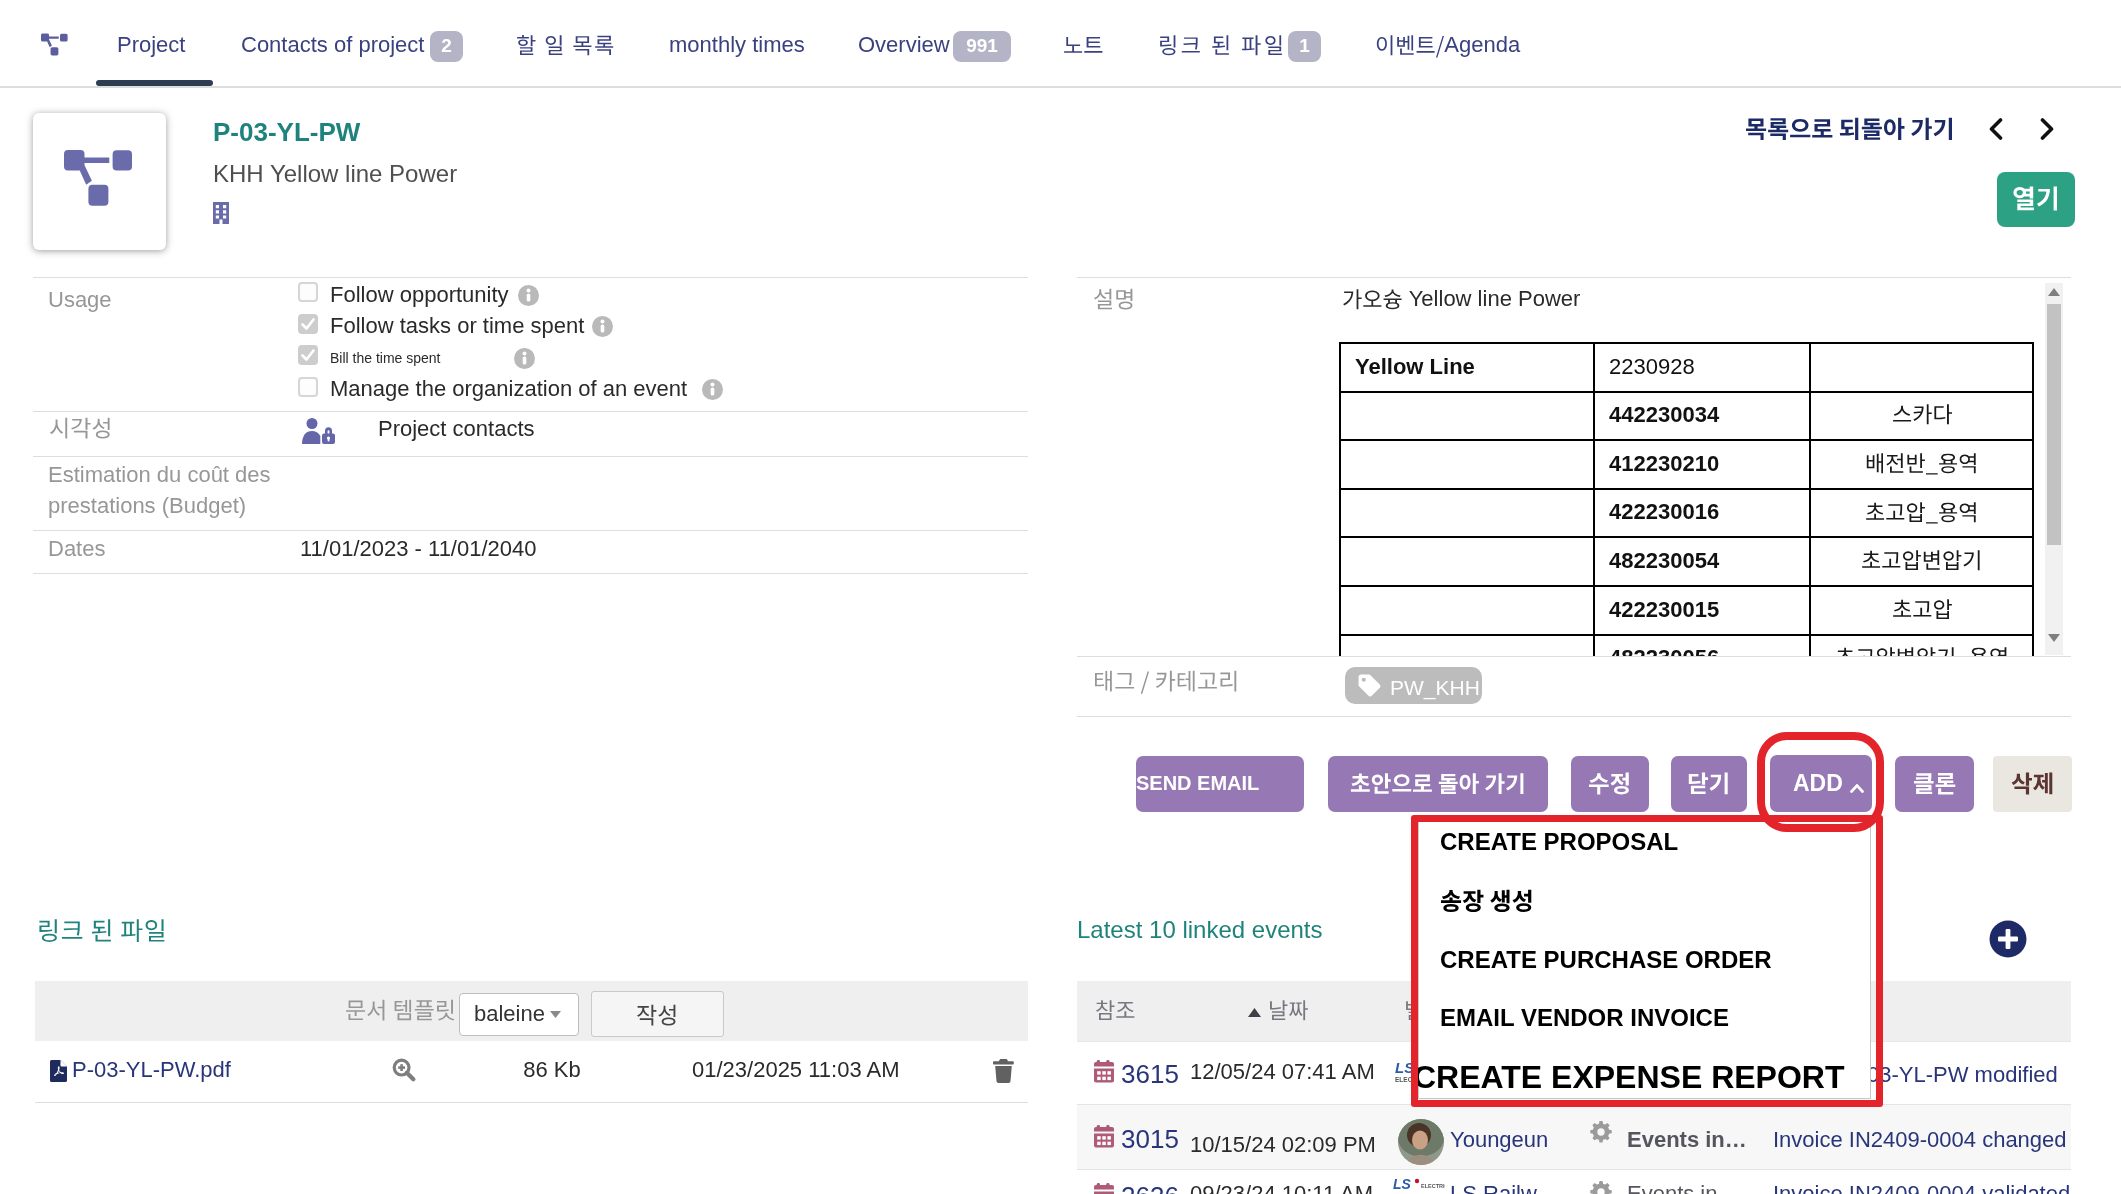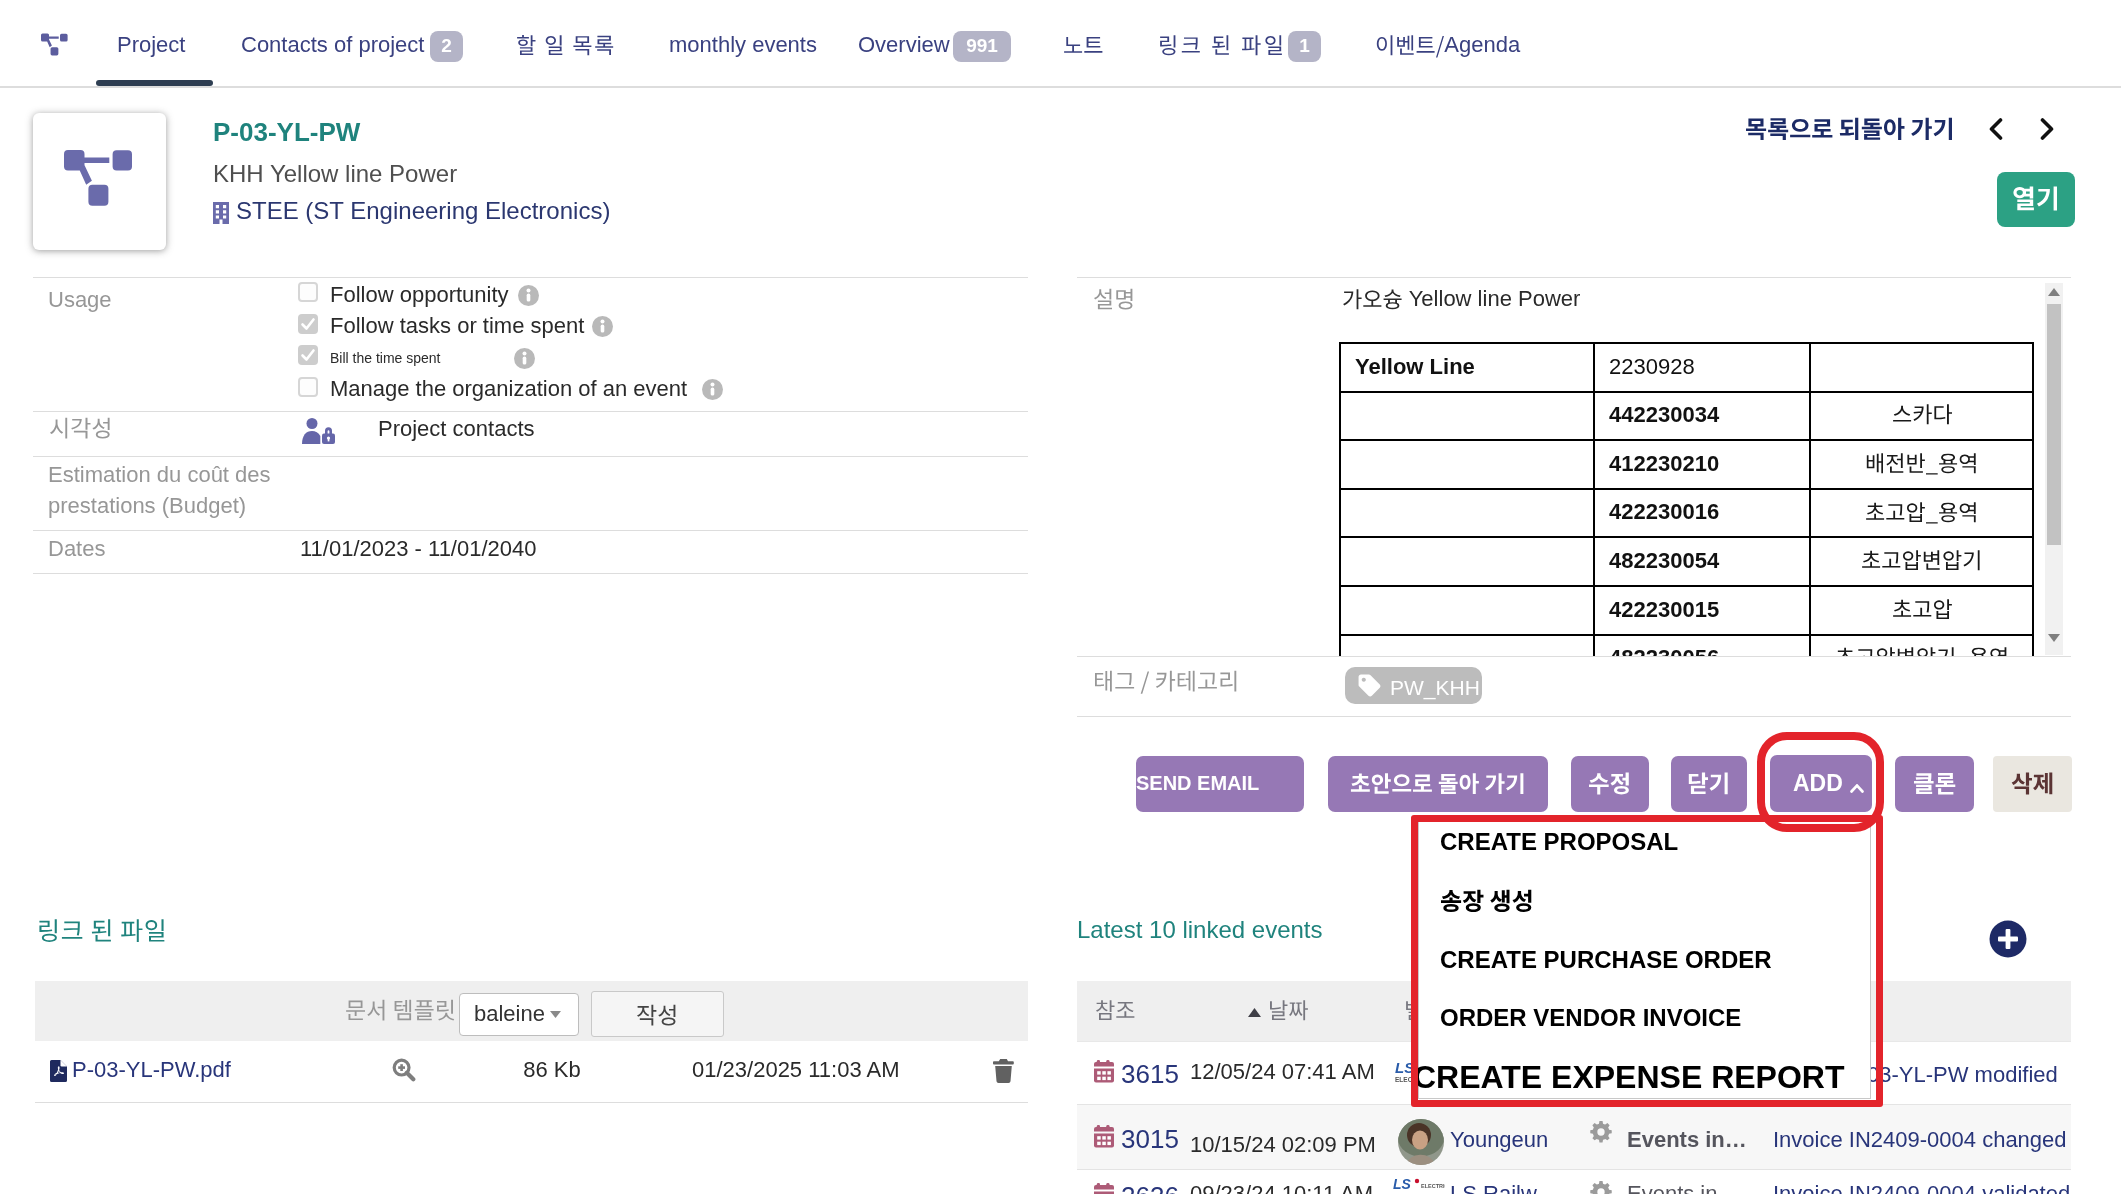--- a/index.html
+++ b/index.html
@@ -9,21 +9,21 @@
 <svg style="position:absolute;left:41px;top:33px" width="27" height="23" viewBox="0 0 69 56">
       <path fill="#5c5d9e" d="M4,0 h12.5 a4,4 0 0 1 4,4 v12.5 a4,4 0 0 1 -4,4 h-12.5 a4,4 0 0 1 -4,-4 v-12.5 a4,4 0 0 1 4,-4 z M20.5,7.4 h24.8 v5.7 h-24.8 z M52.6,0.3 h11.4 a4,4 0 0 1 4,4 v12.2 a4,4 0 0 1 -4,4 h-11.4 a4,4 0 0 1 -4,-4 v-12.2 a4,4 0 0 1 4,-4 z M13.5,15.5 l6.1,-2.3 8.3,17.5 -5.7,4.1 z M28.4,34.8 h12 a4,4 0 0 1 4,4 v13 a4,4 0 0 1 -4,4 h-12 a4,4 0 0 1 -4,-4 v-13 a4,4 0 0 1 4,-4 z"></path>
     </svg>
 <div style="position:absolute;left:117px;top:32.2px;font-size:22px;line-height:26.4px;color:#3a4180;white-space:pre;">Project</div>
 <div style="position:absolute;left:241px;top:32.2px;font-size:22px;line-height:26.4px;color:#3a4180;white-space:pre;">Contacts of project</div>
 <div style="position:absolute;left:430px;top:31px;width:33px;height:31px;background:#b4b4c7;border-radius:8px;"></div>
 <div style="position:absolute;left:430px;top:35.0px;width:33px;text-align:center;font-size:19px;line-height:22.8px;color:#fff;white-space:pre;font-weight:bold;">2</div>
 <svg style="position:absolute;left:516.0px;top:27.5px;" width="99.8" height="31.9" viewBox="0 0 99.8 31.9">
       <path fill="#3a4180" d="M14.7 7.3H16.5V18.3H14.7ZM15.8 12.1H19.5V13.6H15.8ZM3.9 19.3H16.5V23.7H5.7V26.1H4V22.4H14.7V20.6H3.9ZM4 25.6H17.2V27H4ZM1.1 9.1H12.9V10.6H1.1ZM7 11.4Q9.2 11.4 10.5 12.3Q11.8 13.2 11.8 14.7Q11.8 16.2 10.5 17.1Q9.2 18 7 18Q4.8 18 3.5 17.1Q2.2 16.2 2.2 14.7Q2.2 13.2 3.5 12.3Q4.8 11.4 7 11.4ZM7 12.8Q5.7 12.8 4.8 13.3Q4 13.8 4 14.7Q4 15.6 4.8 16.1Q5.7 16.6 7 16.6Q8.4 16.6 9.2 16.1Q10 15.6 10 14.7Q10 13.8 9.2 13.3Q8.4 12.8 7 12.8ZM6.1 7.1H7.9V10.1H6.1Z M34.9 8.1Q36.4 8.1 37.5 8.6Q38.7 9.2 39.3 10.2Q40 11.2 40 12.5Q40 13.8 39.3 14.8Q38.7 15.8 37.5 16.3Q36.4 16.9 34.9 16.9Q33.4 16.9 32.2 16.3Q31.1 15.8 30.4 14.8Q29.7 13.8 29.7 12.5Q29.7 11.2 30.4 10.2Q31.1 9.2 32.2 8.6Q33.4 8.1 34.9 8.1ZM34.9 9.6Q33.9 9.6 33.1 9.9Q32.4 10.3 31.9 11Q31.5 11.6 31.5 12.5Q31.5 13.3 31.9 14Q32.4 14.6 33.1 15Q33.9 15.4 34.9 15.4Q35.8 15.4 36.6 15Q37.3 14.6 37.8 14Q38.2 13.3 38.2 12.5Q38.2 11.6 37.8 11Q37.3 10.3 36.6 9.9Q35.8 9.6 34.9 9.6ZM43.7 7.3H45.6V17.5H43.7ZM32.7 18.5H45.6V23.3H34.5V26.3H32.8V22H43.8V20H32.7ZM32.8 25.5H46.3V27H32.8Z M59.7 8.2H73.1V14.9H59.7ZM71.3 9.6H61.5V13.4H71.3ZM57.4 17.4H75.4V18.9H57.4ZM65.5 14.5H67.3V18H65.5ZM59.4 20.9H73.2V27.2H71.4V22.4H59.4Z M79.2 18.3H97.2V19.8H79.2ZM81.4 7.8H94.9V12.7H83.3V15.3H81.5V11.3H93.1V9.3H81.4ZM81.5 14.7H95.3V16.2H81.5ZM87.3 15.5H89.1V19H87.3ZM81.2 21.3H95V27H93.2V22.8H81.2Z"></path>
     </svg>
-<div style="position:absolute;left:669px;top:32.2px;font-size:22px;line-height:26.4px;color:#3a4180;white-space:pre;">monthly events</div>
+<div style="position:absolute;left:669px;top:32.2px;font-size:22px;line-height:26.4px;color:#3a4180;white-space:pre;">monthly times</div>
 <div style="position:absolute;left:858px;top:32.2px;font-size:22px;line-height:26.4px;color:#3a4180;white-space:pre;">Overview</div>
 <div style="position:absolute;left:953px;top:31px;width:58px;height:31px;background:#b4b4c7;border-radius:8px;"></div>
 <div style="position:absolute;left:953px;top:35.0px;width:58px;text-align:center;font-size:19px;line-height:22.8px;color:#fff;white-space:pre;font-weight:bold;">991</div>
 <svg style="position:absolute;left:1063.0px;top:27.5px;" width="40.5" height="31.9" viewBox="0 0 40.5 31.9">
       <path fill="#3a4180" d="M3.3 16.4H17.1V17.9H3.3ZM1.1 23.2H19.1V24.7H1.1ZM9.2 17.3H11V23.6H9.2ZM3.3 9H5.1V17H3.3Z M23.6 18.1H37.3V19.5H23.6ZM21.3 23.1H39.4V24.7H21.3ZM23.6 9H37.1V10.5H25.5V18.5H23.6ZM24.9 13.5H36.7V14.9H24.9Z"></path>
     </svg>
 <svg style="position:absolute;left:1158.0px;top:27.5px;" width="128.6" height="31.9" viewBox="0 0 128.6 31.9">
       <path fill="#3a4180" d="M15.6 7.3H17.4V19.6H15.6ZM2.1 16.9H3.7Q5.5 16.9 7.1 16.8Q8.6 16.8 10.1 16.6Q11.6 16.5 13.2 16.2L13.4 17.7Q11.7 18 10.2 18.1Q8.7 18.3 7.2 18.3Q5.6 18.4 3.7 18.4H2.1ZM2.1 8.6H11.1V14.1H3.9V17.7H2.1V12.7H9.3V10.1H2.1ZM10.8 20Q14 20 15.8 20.9Q17.5 21.9 17.5 23.6Q17.5 25.3 15.8 26.2Q14 27.2 10.8 27.2Q7.7 27.2 6 26.2Q4.2 25.3 4.2 23.6Q4.2 21.9 6 20.9Q7.7 20 10.8 20ZM10.8 21.4Q9.3 21.4 8.2 21.7Q7.1 22 6.6 22.4Q6 22.9 6 23.6Q6 24.3 6.6 24.8Q7.1 25.2 8.2 25.5Q9.3 25.7 10.8 25.7Q12.4 25.7 13.5 25.5Q14.5 25.2 15.1 24.8Q15.7 24.3 15.7 23.6Q15.7 22.9 15.1 22.4Q14.5 22 13.5 21.7Q12.4 21.4 10.8 21.4Z M26 9.4H38.6V10.8H26ZM23.8 22.9H41.8V24.5H23.8ZM37.8 9.4H39.6V11.8Q39.6 13.2 39.6 14.7Q39.5 16.2 39.4 17.8Q39.2 19.4 38.8 21.5L37 21.3Q37.4 19.4 37.6 17.8Q37.8 16.2 37.8 14.7Q37.8 13.2 37.8 11.8ZM38.3 14.8V16.2L25.7 16.9L25.4 15.4Z M55.9 13.8H65.5V15.3H55.9ZM59.7 14.7H61.5V18.7H59.7ZM55.9 8.6H65.3V10.1H57.7V14.5H55.9ZM68.5 7.3H70.3V22.2H68.5ZM57.4 25.3H70.9V26.8H57.4ZM57.4 21.2H59.2V25.9H57.4ZM54.4 19.7 54.1 18.2Q56 18.2 58.2 18.1Q60.4 18.1 62.6 18Q64.8 17.9 66.9 17.6L67 19Q64.9 19.3 62.7 19.4Q60.5 19.6 58.3 19.7Q56.2 19.7 54.4 19.7Z M84.4 9.5H95.5V11H84.4ZM84.2 22.3 83.9 20.8Q85.7 20.8 87.8 20.7Q89.9 20.7 92.2 20.6Q94.4 20.5 96.4 20.2L96.5 21.6Q94.5 21.9 92.2 22.1Q90.1 22.2 88 22.3Q85.9 22.3 84.2 22.3ZM86.6 10.6H88.3V21.2H86.6ZM91.6 10.6H93.4V21.2H91.6ZM97.6 7.3H99.5V27.2H97.6ZM99 15.3H102.7V16.8H99Z M112.5 8.1Q114 8.1 115.2 8.6Q116.3 9.2 117 10.2Q117.6 11.2 117.6 12.5Q117.6 13.8 117 14.8Q116.3 15.8 115.2 16.3Q114 16.9 112.5 16.9Q111 16.9 109.9 16.3Q108.7 15.8 108 14.8Q107.4 13.8 107.4 12.5Q107.4 11.2 108 10.2Q108.7 9.2 109.9 8.6Q111 8.1 112.5 8.1ZM112.5 9.6Q111.5 9.6 110.8 9.9Q110 10.3 109.6 11Q109.1 11.6 109.1 12.5Q109.1 13.3 109.6 14Q110 14.6 110.8 15Q111.5 15.4 112.5 15.4Q113.5 15.4 114.2 15Q115 14.6 115.4 14Q115.9 13.3 115.9 12.5Q115.9 11.6 115.4 11Q115 10.3 114.2 9.9Q113.5 9.6 112.5 9.6ZM121.4 7.3H123.2V17.5H121.4ZM110.3 18.5H123.2V23.3H112.2V26.3H110.4V22H121.4V20H110.3ZM110.4 25.5H123.9V27H110.4Z"></path>
     </svg>
 <div style="position:absolute;left:1288px;top:31px;width:33px;height:31px;background:#b4b4c7;border-radius:8px;"></div>
@@ -36,21 +36,20 @@
 <div style="position:absolute;left:0px;top:86px;width:2121px;height:2px;background:#ddd;"></div>
 <div style="position:absolute;left:33px;top:113px;width:133px;height:137px;background:#fff;border-radius:6px;box-shadow:0 1px 7px rgba(60,60,60,.5);"></div>
 <svg style="position:absolute;left:64px;top:150px" width="69" height="56" viewBox="0 0 69 56">
       <path fill="#6a6bab" d="M4,0 h12.5 a4,4 0 0 1 4,4 v12.5 a4,4 0 0 1 -4,4 h-12.5 a4,4 0 0 1 -4,-4 v-12.5 a4,4 0 0 1 4,-4 z M20.5,7.4 h24.8 v5.7 h-24.8 z M52.6,0.3 h11.4 a4,4 0 0 1 4,4 v12.2 a4,4 0 0 1 -4,4 h-11.4 a4,4 0 0 1 -4,-4 v-12.2 a4,4 0 0 1 4,-4 z M13.5,15.5 l6.1,-2.3 8.3,17.5 -5.7,4.1 z M28.4,34.8 h12 a4,4 0 0 1 4,4 v13 a4,4 0 0 1 -4,4 h-12 a4,4 0 0 1 -4,-4 v-13 a4,4 0 0 1 4,-4 z"></path>
     </svg>
 <div style="position:absolute;left:213px;top:117.4px;font-size:26px;line-height:31.2px;color:#1f837d;white-space:pre;font-weight:bold;">P-03-YL-PW</div>
 <div style="position:absolute;left:213px;top:160.3px;font-size:24px;line-height:28.8px;color:#4f4f4f;white-space:pre;">KHH Yellow line Power</div>
 <svg style="position:absolute;left:213px;top:202px;" width="16" height="22" viewBox="0 0 16 22">
       <path fill="#6a6bab" fill-rule="evenodd" d="M0,0 h16 v22 h-16 z M2.8,3 h3.2 v3.2 h-3.2 z M10,3 h3.2 v3.2 h-3.2 z M2.8,8.2 h3.2 v3.2 h-3.2 z M10,8.2 h3.2 v3.2 h-3.2 z M2.8,13.4 h3.2 v3.2 h-3.2 z M10,13.4 h3.2 v3.2 h-3.2 z M6.5,17.5 h3 v4.5 h-3 z"></path>
     </svg>
-<div style="position:absolute;left:236px;top:197.3px;font-size:24px;line-height:28.8px;color:#2b3770;white-space:pre;">STEE (ST Engineering Electronics)</div>
 <svg style="position:absolute;left:1745.0px;top:110.2px;" width="209.6" height="34.8" viewBox="0 0 209.6 34.8">
       <path fill="#1c2b66" d="M3.4 8.6H18.5V16.5H3.4ZM15.4 11.1H6.6V14H15.4ZM1 18.6H21.1V21.1H1ZM9.4 15.9H12.6V19.3H9.4ZM3.2 22.7H18.6V30H15.5V25.2H3.2Z M23.1 19.7H43.2V22.2H23.1ZM25.5 8.2H40.7V14.2H28.7V16.6H25.6V11.9H37.6V10.6H25.5ZM25.6 15.6H41.2V18.1H25.6ZM31.5 16.8H34.7V21H31.5ZM25.3 23.4H40.9V29.9H37.7V26H25.3Z M55.2 8.9Q57.5 8.9 59.4 9.6Q61.3 10.4 62.4 11.9Q63.5 13.3 63.5 15.3Q63.5 17.2 62.4 18.7Q61.3 20.1 59.4 20.9Q57.5 21.7 55.2 21.7Q52.8 21.7 51 20.9Q49.1 20.1 48 18.7Q46.9 17.2 46.9 15.3Q46.9 13.3 48 11.9Q49.1 10.4 51 9.6Q52.8 8.9 55.2 8.9ZM55.2 11.4Q53.7 11.4 52.5 11.9Q51.3 12.4 50.7 13.2Q50 14.1 50 15.3Q50 16.5 50.7 17.3Q51.3 18.2 52.5 18.6Q53.7 19.1 55.2 19.1Q56.7 19.1 57.9 18.6Q59 18.2 59.7 17.3Q60.4 16.5 60.4 15.3Q60.4 14.1 59.7 13.2Q59 12.4 57.9 11.9Q56.7 11.4 55.2 11.4ZM45.1 24.7H65.3V27.3H45.1Z M67.2 24.9H87.4V27.5H67.2ZM75.7 20.7H78.8V26H75.7ZM69.5 9.2H85.1V16.6H72.7V20.3H69.5V14.1H81.9V11.7H69.5ZM69.5 19.1H85.6V21.6H69.5Z M96.2 16.7H107.9V19.3H96.2ZM100.4 18.8H103.6V23.5H100.4ZM96.2 9.7H107.7V12.2H99.5V17.5H96.2ZM110.1 7.7H113.3V30H110.1ZM95.2 25.6 94.8 23Q97 23 99.4 23Q101.7 23 104.2 22.9Q106.6 22.8 108.9 22.5L109.1 24.8Q106.7 25.2 104.3 25.4Q101.9 25.6 99.6 25.6Q97.3 25.6 95.2 25.6Z M125.3 14H128.4V18.3H125.3ZM119.3 12.8H134.6V15.3H119.3ZM119.3 8.5H134.4V11H122.5V14.2H119.3ZM116.8 16.7H136.9V19.2H116.8ZM119.1 20.4H134.5V26.1H122.3V28.1H119.1V23.9H131.3V22.8H119.1ZM119.1 27.4H135.1V29.8H119.1Z M144.9 9.3Q146.6 9.3 147.9 10.2Q149.2 11.2 149.9 13Q150.7 14.8 150.7 17.2Q150.7 19.7 149.9 21.4Q149.2 23.2 147.9 24.2Q146.6 25.2 144.9 25.2Q143.2 25.2 141.8 24.2Q140.5 23.2 139.8 21.4Q139 19.7 139 17.2Q139 14.8 139.8 13Q140.5 11.2 141.8 10.2Q143.2 9.3 144.9 9.3ZM144.9 12.2Q144 12.2 143.4 12.7Q142.8 13.3 142.4 14.4Q142.1 15.6 142.1 17.2Q142.1 18.8 142.4 20Q142.8 21.1 143.4 21.7Q144 22.3 144.9 22.3Q145.7 22.3 146.3 21.7Q146.9 21.1 147.3 20Q147.6 18.8 147.6 17.2Q147.6 15.6 147.3 14.4Q146.9 13.3 146.3 12.7Q145.7 12.2 144.9 12.2ZM153.1 7.8H156.3V30H153.1ZM155.6 16.1H159.5V18.7H155.6Z M180.6 7.7H183.8V29.9H180.6ZM183 16.2H186.9V18.8H183ZM174.8 10H177.9Q177.9 13.3 177 16.3Q176 19.3 173.9 21.8Q171.7 24.3 168 26.1L166.2 23.7Q169.1 22.2 171 20.3Q172.9 18.4 173.9 16Q174.8 13.6 174.8 10.6ZM167.4 10H176.4V12.6H167.4Z M203.8 7.7H207V30H203.8ZM197.3 10H200.4Q200.4 12.6 199.9 14.9Q199.4 17.2 198.3 19.2Q197.2 21.3 195.2 23Q193.2 24.8 190.2 26.2L188.6 23.7Q191.8 22.1 193.7 20.2Q195.6 18.4 196.4 16Q197.3 13.6 197.3 10.6ZM189.8 10H198.8V12.6H189.8Z"></path>
     </svg>
 <svg style="position:absolute;left:1988px;top:118px" width="15" height="22" viewBox="0 0 15 22">
       <path d="M12.5,2 L3.5,11 L12.5,20" fill="none" stroke="#111" stroke-width="3.6" stroke-linecap="round" stroke-linejoin="round"></path>
     </svg>
 <svg style="position:absolute;left:2040px;top:118px" width="15" height="22" viewBox="0 0 15 22">
       <path d="M2.5,2 L11.5,11 L2.5,20" fill="none" stroke="#111" stroke-width="3.6" stroke-linecap="round" stroke-linejoin="round"></path>
     </svg>
 <div style="position:absolute;left:1997px;top:172px;width:78px;height:55px;background:#2ca184;border-radius:8px;"></div>
@@ -350,16 +349,16 @@
       <path fill="#9b9b9b" d="M10.3,0 h3.4 l0.5,2.9 a9,9 0 0 1 2.4,1 l2.4,-1.6 2.4,2.4 -1.6,2.4 a9,9 0 0 1 1,2.4 l2.9,0.5 v3.4 l-2.9,0.5 a9,9 0 0 1 -1,2.4 l1.6,2.4 -2.4,2.4 -2.4,-1.6 a9,9 0 0 1 -2.4,1 l-0.5,2.9 h-3.4 l-0.5,-2.9 a9,9 0 0 1 -2.4,-1 l-2.4,1.6 -2.4,-2.4 1.6,-2.4 a9,9 0 0 1 -1,-2.4 l-2.9,-0.5 v-3.4 l2.9,-0.5 a9,9 0 0 1 1,-2.4 l-1.6,-2.4 2.4,-2.4 2.4,1.6 a9,9 0 0 1 2.4,-1 z M12,8 a4,4 0 1 0 0,8 a4,4 0 0 0 0,-8 z"></path>
     </svg>
 <div style="position:absolute;left:1627px;top:1181.2px;font-size:22px;line-height:26.4px;color:#55555d;white-space:pre;">Events in</div>
 <div style="position:absolute;left:1773px;top:1181.2px;font-size:22px;line-height:26.4px;color:#28357a;white-space:pre;">Invoice IN2409-0004 validated</div>
 <div style="position:absolute;left:1418px;top:818px;width:453px;height:281px;background:#fff;border:1px solid #c8c8c8;box-sizing:border-box;z-index:40;"></div>
 <div style="position:absolute;left:1440px;top:828.3px;font-size:24px;line-height:28.8px;color:#000;font-weight:bold;white-space:pre;z-index:41;">CREATE PROPOSAL</div>
 <svg style="position:absolute;left:1440px;top:881.7px;z-index:41" width="93.8" height="34.8" viewBox="0 0 93.8 34.8">
       <path fill="#000" d="M9.4 15.6H12.6V19.6H9.4ZM9.4 8.1H12.1V8.8Q12.1 10 11.7 11.1Q11.3 12.3 10.6 13.2Q9.8 14.1 8.8 14.9Q7.7 15.6 6.3 16.2Q4.9 16.7 3.1 16.9L2 14.4Q3.5 14.3 4.7 13.9Q5.9 13.5 6.7 12.9Q7.6 12.4 8.2 11.7Q8.8 11 9.1 10.3Q9.4 9.6 9.4 8.8ZM9.9 8.1H12.6V8.8Q12.6 9.6 12.9 10.3Q13.2 11.1 13.8 11.7Q14.3 12.4 15.2 12.9Q16.1 13.5 17.3 13.9Q18.5 14.3 20 14.4L18.8 16.9Q17.1 16.7 15.7 16.2Q14.3 15.6 13.2 14.9Q12.1 14.2 11.4 13.2Q10.6 12.3 10.3 11.2Q9.9 10.1 9.9 8.8ZM1 18.3H21.1V20.9H1ZM11 22.1Q14.6 22.1 16.6 23.1Q18.7 24.1 18.7 26Q18.7 27.9 16.6 29Q14.6 30 11 30Q7.3 30 5.3 29Q3.3 27.9 3.3 26Q3.3 24.1 5.3 23.1Q7.3 22.1 11 22.1ZM11 24.5Q8.7 24.5 7.6 24.8Q6.5 25.2 6.5 26Q6.5 26.8 7.6 27.2Q8.7 27.6 11 27.6Q13.2 27.6 14.3 27.2Q15.5 26.8 15.5 26Q15.5 25.2 14.3 24.8Q13.2 24.5 11 24.5Z M28 10.2H30.6V11.6Q30.6 13.7 29.9 15.6Q29.3 17.5 27.9 18.9Q26.5 20.4 24.3 21.1L22.8 18.6Q24.6 18 25.7 16.9Q26.9 15.8 27.5 14.4Q28 13 28 11.6ZM28.7 10.2H31.2V11.6Q31.2 12.9 31.8 14.1Q32.3 15.3 33.4 16.3Q34.5 17.3 36.3 17.8L34.8 20.3Q32.7 19.7 31.3 18.4Q30 17.1 29.3 15.3Q28.7 13.6 28.7 11.6ZM23.6 9.2H35.6V11.8H23.6ZM37.3 7.8H40.5V20.9H37.3ZM39.7 12.8H43.5V15.5H39.7ZM33.3 21.3Q35.6 21.3 37.3 21.8Q39 22.3 39.9 23.3Q40.8 24.3 40.8 25.6Q40.8 27 39.9 28Q39 28.9 37.3 29.5Q35.6 30 33.3 30Q31 30 29.3 29.5Q27.6 28.9 26.7 28Q25.8 27 25.8 25.6Q25.8 24.3 26.7 23.3Q27.6 22.3 29.3 21.8Q31 21.3 33.3 21.3ZM33.3 23.8Q31.9 23.8 30.9 24Q30 24.2 29.4 24.6Q28.9 25 28.9 25.6Q28.9 26.3 29.4 26.7Q30 27.1 30.9 27.3Q31.9 27.5 33.3 27.5Q34.7 27.5 35.7 27.3Q36.6 27.1 37.1 26.7Q37.6 26.3 37.6 25.6Q37.6 25 37.1 24.6Q36.6 24.2 35.7 24Q34.7 23.8 33.3 23.8Z M54.6 9.1H57.1V11.6Q57.1 13.5 56.5 15.3Q56 17.1 54.9 18.5Q53.8 19.9 51.9 20.7L50.3 18.3Q51.8 17.6 52.8 16.5Q53.7 15.4 54.1 14.2Q54.6 12.9 54.6 11.6ZM55.2 9.1H57.7V11.6Q57.7 12.8 58.1 14Q58.5 15.1 59.4 16.1Q60.3 17 61.8 17.6L60.1 20Q58.4 19.3 57.3 18Q56.2 16.8 55.7 15.1Q55.2 13.5 55.2 11.6ZM66.5 7.8H69.5V21.3H66.5ZM63.8 13.2H67.3V15.7H63.8ZM61.8 8.2H64.8V20.6H61.8ZM62 21.6Q64.3 21.6 66 22.1Q67.8 22.6 68.7 23.6Q69.6 24.5 69.6 25.8Q69.6 27.1 68.7 28.1Q67.8 29 66 29.5Q64.3 30 62 30Q59.7 30 57.9 29.5Q56.2 29 55.3 28.1Q54.3 27.1 54.3 25.8Q54.3 24.5 55.3 23.6Q56.2 22.6 57.9 22.1Q59.7 21.6 62 21.6ZM62 24Q59.8 24 58.7 24.5Q57.5 24.9 57.5 25.8Q57.5 26.7 58.7 27.1Q59.8 27.6 62 27.6Q63.4 27.6 64.4 27.4Q65.4 27.2 65.9 26.8Q66.4 26.4 66.4 25.8Q66.4 24.9 65.3 24.5Q64.1 24 62 24Z M77.8 8.9H80.5V10.9Q80.5 13.1 79.8 15.1Q79.1 17 77.7 18.5Q76.3 20 74.1 20.7L72.5 18.1Q74.4 17.5 75.6 16.4Q76.7 15.3 77.3 13.8Q77.8 12.4 77.8 10.9ZM78.5 8.9H81.1V10.7Q81.1 12.2 81.6 13.5Q82.1 14.9 83.2 15.9Q84.3 17 86 17.6L84.4 20.1Q82.3 19.3 81 18Q79.7 16.6 79.1 14.7Q78.5 12.9 78.5 10.7ZM88.1 7.8H91.3V20.8H88.1ZM83.7 21.3Q87.3 21.3 89.3 22.5Q91.3 23.6 91.3 25.6Q91.3 27.7 89.3 28.8Q87.3 30 83.7 30Q80.2 30 78.2 28.8Q76.1 27.7 76.1 25.6Q76.1 23.6 78.2 22.5Q80.2 21.3 83.7 21.3ZM83.7 23.8Q82.3 23.8 81.3 24Q80.3 24.2 79.8 24.6Q79.3 25 79.3 25.6Q79.3 26.3 79.8 26.7Q80.3 27.1 81.3 27.3Q82.3 27.5 83.7 27.5Q85.2 27.5 86.2 27.3Q87.1 27.1 87.6 26.7Q88.2 26.3 88.2 25.6Q88.2 25 87.6 24.6Q87.1 24.2 86.2 24Q85.2 23.8 83.7 23.8ZM84 11.8H88.5V14.4H84Z"></path>
     </svg>
 <div style="position:absolute;left:1440px;top:945.8px;font-size:24px;line-height:28.8px;color:#000;font-weight:bold;white-space:pre;z-index:41;">CREATE PURCHASE ORDER</div>
-<div style="position:absolute;left:1440px;top:1004.3px;font-size:24px;line-height:28.8px;color:#000;font-weight:bold;white-space:pre;z-index:41;">ORDER VENDOR INVOICE</div>
+<div style="position:absolute;left:1440px;top:1004.3px;font-size:24px;line-height:28.8px;color:#000;font-weight:bold;white-space:pre;z-index:41;">EMAIL VENDOR INVOICE</div>
 <div style="position:absolute;left:1376px;top:1063.3px;font-size:32px;line-height:28.8px;color:#000;font-weight:bold;white-space:pre;z-index:41;margin-left:37px;">CREATE EXPENSE REPORT</div>
 <div style="position:absolute;left:1757px;top:732px;width:127px;height:100px;border:8px solid #e3242b;border-radius:30px;box-sizing:border-box;z-index:50;"></div>
 <div style="position:absolute;left:1411px;top:815px;width:472px;height:292px;border:7px solid #e3242b;border-radius:3px;box-sizing:border-box;z-index:50;"></div>
 </div>
 </body></html>

